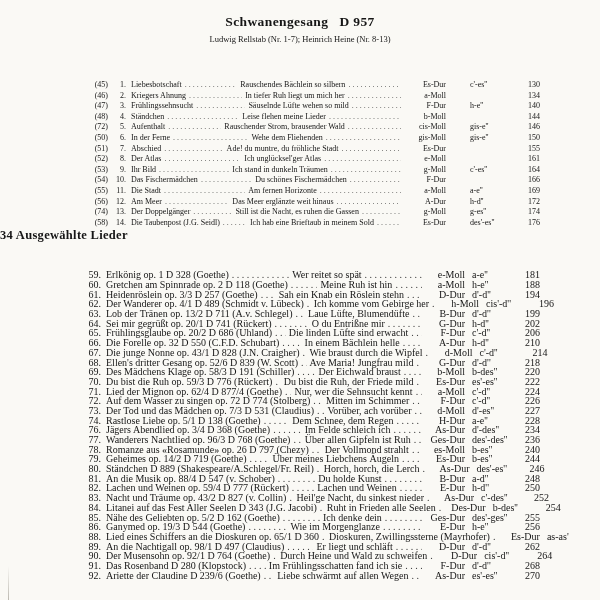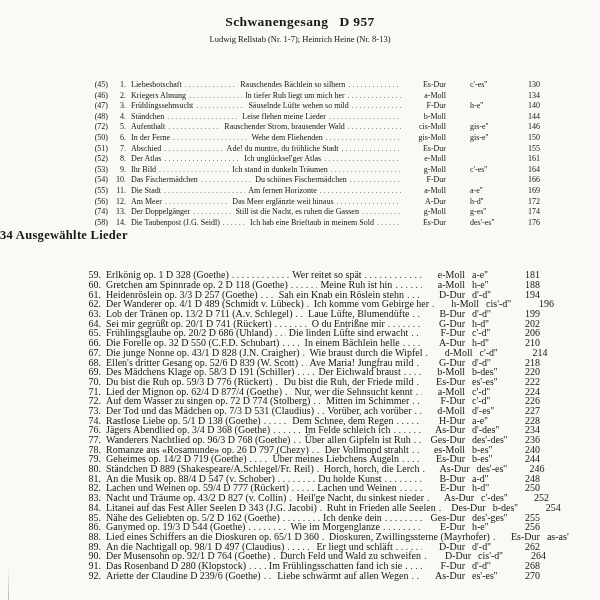--- a/index.html
+++ b/index.html
@@ -497,21 +497,21 @@
     <span class="inc">Er liegt und schläft</span>
     <span class="lead"></span>
     <span class="key">D-Dur</span>
     <span class="rng">d'-d''</span>
     <span class="pg">262</span>
   </div>
       <div class="row">
     <span class="no">90.</span>
     <span class="ti">Der Musensohn op. 92/1 D 764 (Goethe)</span>
     <span class="lead"></span>
-    <span class="inc">Durch Feld und Wald zu schweifen</span>
+    <span class="inc">Durch Heine und Wald zu schweifen</span>
     <span class="lead"></span>
     <span class="key">D-Dur</span>
     <span class="rng">cis'-d''</span>
     <span class="pg">264</span>
   </div>
       <div class="row">
     <span class="no">91.</span>
     <span class="ti">Das Rosenband D 280 (Klopstock)</span>
     <span class="lead"></span>
     <span class="inc">Im Frühlingsschatten fand ich sie</span>

